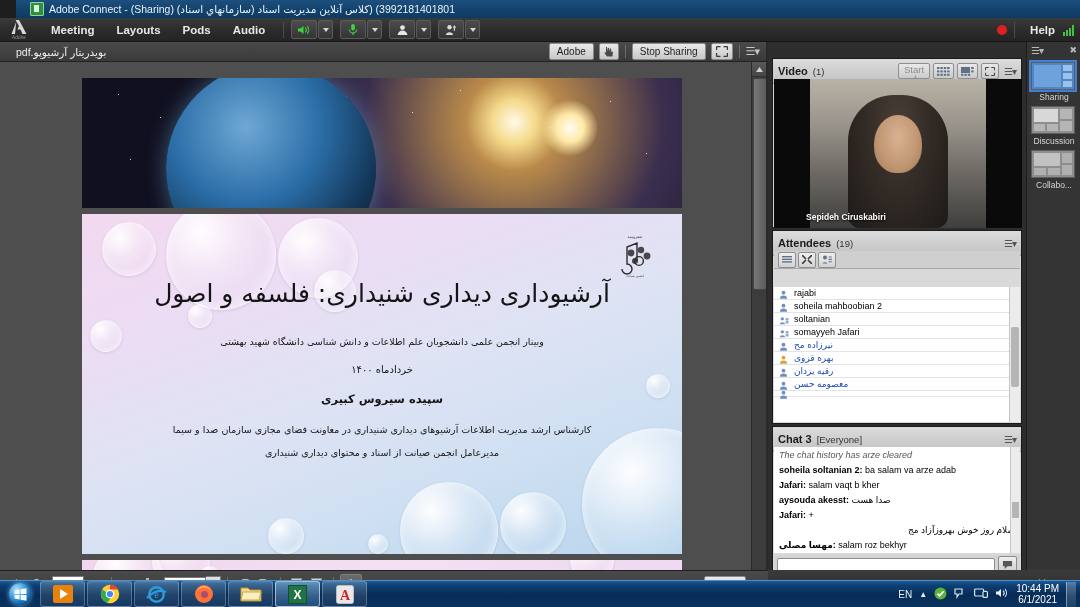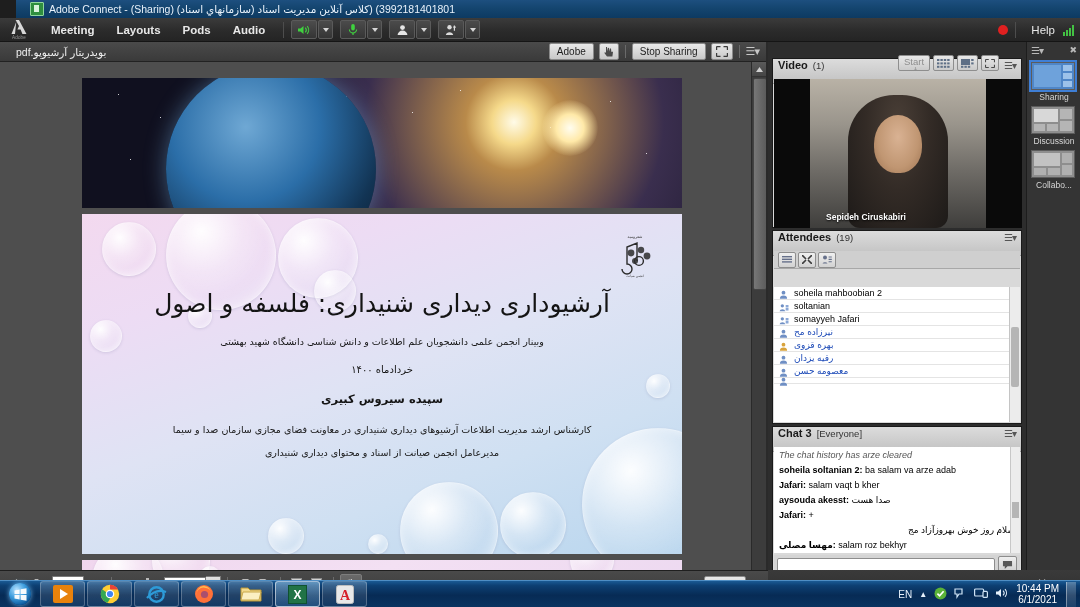--- a/index.html
+++ b/index.html
@@ -54,21 +54,21 @@
     height:17px;min-width:24px;border:1px solid #5a5a5a;border-radius:2px;
     background:linear-gradient(to bottom,#4b4b4b,#353535);
     display:flex;align-items:center;justify-content:center;margin-right:1px;
   }
   .tbtn.arrow{min-width:13px;}
   .tbtn .car{
     width:0;height:0;border-left:3px solid transparent;border-right:3px solid transparent;
     border-top:4px solid #d5d5d5;
   }
   #recdot{width:10px;height:10px;border-radius:50%;background:#e02020;}
-  #helpbtn{font-size:11.5px;font-weight:normal;color:#e8e8e8;padding:3px 8px;}
+  #helpbtn{font-size:11.5px;font-weight:bold;color:#e8e8e8;padding:3px 8px;}
   #signal{display:flex;align-items:flex-end;gap:1px;height:12px;margin-right:6px;}
   #signal i{display:block;width:2px;background:#43c143;}
 
   
   #sharehead{
     left:0;top:24px;width:766px;height:20px;
     background:linear-gradient(to bottom,#4a4a4a,#3a3a3a);
     border-bottom:1px solid #222;display:flex;align-items:center;
     box-sizing:border-box;
     padding-left:8px;
@@ -136,37 +136,37 @@
     position:absolute;border-radius:50%;
     background:radial-gradient(circle at 32% 28%, rgba(255,255,255,.95) 0%, rgba(255,255,255,.30) 38%, rgba(255,255,255,.06) 62%, rgba(255,255,255,.22) 100%);
     box-shadow:inset 0 0 10px rgba(255,255,255,.55), 0 1px 3px rgba(120,120,160,.22);
     border:1px solid rgba(255,255,255,.45);
   }
   .slide-txt{
     position:absolute;width:100%;text-align:center;direction:rtl;
     font-family:"DejaVu Sans","Liberation Sans",sans-serif;color:#141414;
     unicode-bidi:plaintext;
   }
-  #s1title{top:75px;font-size:25px;}
+  #s1title{top:65px;font-size:25px;}
   #s1sub1{top:122px;font-size:9.5px;}
   #s1sub2{top:150px;font-size:10px;}
   #s1name{top:178px;font-size:11.5px;font-weight:bold;}
   #s1role1{top:210px;font-size:9.5px;}
   #s1role2{top:233px;font-size:9.5px;}
   #logo-note{
     position:absolute;right:18px;top:12px;width:62px;height:58px;
     display:flex;flex-direction:column;align-items:center;justify-content:center;
   }
 
   
   #rightcol{left:768px;top:24px;width:258px;height:528px;background:#2d2d2d;}
   .pod{background:#d9d9d9;border:1px solid #1a1a1a;box-sizing:border-box;}
   .podhdr{
     height:17px;background:linear-gradient(to bottom,#dcdcdc,#c2c2c2);
-    border-bottom:1px solid #9a9a9a;display:flex;align-items:flex-end;
+    border-bottom:1px solid #9a9a9a;display:flex;align-items:center;
     padding:12px 5px;box-sizing:border-box;color:#1a1a1a;
   }
   .podhdr .ttl{font-size:11px;font-weight:bold;}
   .podhdr .cnt{font-size:9.5px;margin-left:5px;color:#333;}
   .podhdr .sp{flex:1;}
   .mini{
     height:14px;border:1px solid #8e8e8e;border-radius:2px;
     background:linear-gradient(to bottom,#e8e8e8,#cbcbcb);
     display:flex;align-items:center;justify-content:center;padding:0 5px;
     font-size:9.5px;color:#4a4a4a;margin-left:3px;flex-direction:column;
@@ -185,21 +185,21 @@
   #vperson{
     position:absolute;left:38px;top:16px;width:100px;height:133px;
     background:radial-gradient(ellipse at 50% 22%, #4a3f37 0%, #332b26 45%, #1d1a18 100%);
     border-radius:46px 46px 12px 12px;
   }
   #vface{
     position:absolute;left:26px;top:20px;width:48px;height:58px;border-radius:50% 50% 45% 45%;
     background:radial-gradient(ellipse at 50% 38%, #d9b293 0%, #c09672 60%, #9d7352 100%);
   }
   #vcaption{
-    position:absolute;left:52px;bottom:6px;color:#fff;font-size:8.5px;font-weight:bold;
+    position:absolute;left:32px;bottom:6px;color:#fff;font-size:8.5px;font-weight:bold;
     text-shadow:0 1px 2px #000;
   }
   
   #attpod{position:absolute;left:4px;top:188px;width:250px;height:194px;}
   #atttools{
     height:18px;background:#cfcfcf;border-bottom:1px solid #a8a8a8;
     display:flex;align-items:center;padding:2px 4px;box-sizing:border-box;gap:2px;
   }
   .tglbtn{
     width:16px;height:14px;border:1px solid #8e8e8e;border-radius:2px;
@@ -598,20 +598,27 @@
         </span>
         <span class="tglbtn">
           <svg width="10" height="9" viewBox="0 0 10 9">
               <circle cx="3" cy="2.6" r="2" fill="#66708a"></circle>
               <path d="M0.5 8.6 a2.8 2.6 0 0 1 5 0 Z" fill="#66708a"></path>
               <path d="M6.6 2 h3.2 M6.6 4.4 h3.2 M6.6 6.8 h3.2" stroke="#66708a" stroke-width="1.1"></path>
             </svg>
         </span>
       </div>
       <div id="attlist">
+          <div class="attrow">
+            <span class="uico"><svg width="9" height="9" viewBox="0 0 10 10">
+                <circle cx="5" cy="3" r="2.1" fill="#6f8fc4"></circle>
+                <path d="M1 9.6 a4 3.6 0 0 1 8 0 Z" fill="#6f8fc4"></path>
+              </svg></span>
+            <span class="nm en">rajabi</span>
+          </div>
           <div class="attrow">
             <span class="uico"><svg width="9" height="9" viewBox="0 0 10 10">
                 <circle cx="5" cy="3" r="2.1" fill="#6f8fc4"></circle>
                 <path d="M1 9.6 a4 3.6 0 0 1 8 0 Z" fill="#6f8fc4"></path>
               </svg></span>
             <span class="nm en">soheila mahboobian 2</span>
           </div>
           <div class="attrow">
             <span class="uico"><svg width="10" height="9" viewBox="0 0 12 10">
                 <circle cx="4" cy="3" r="2" fill="#6f8fc4"></circle>

